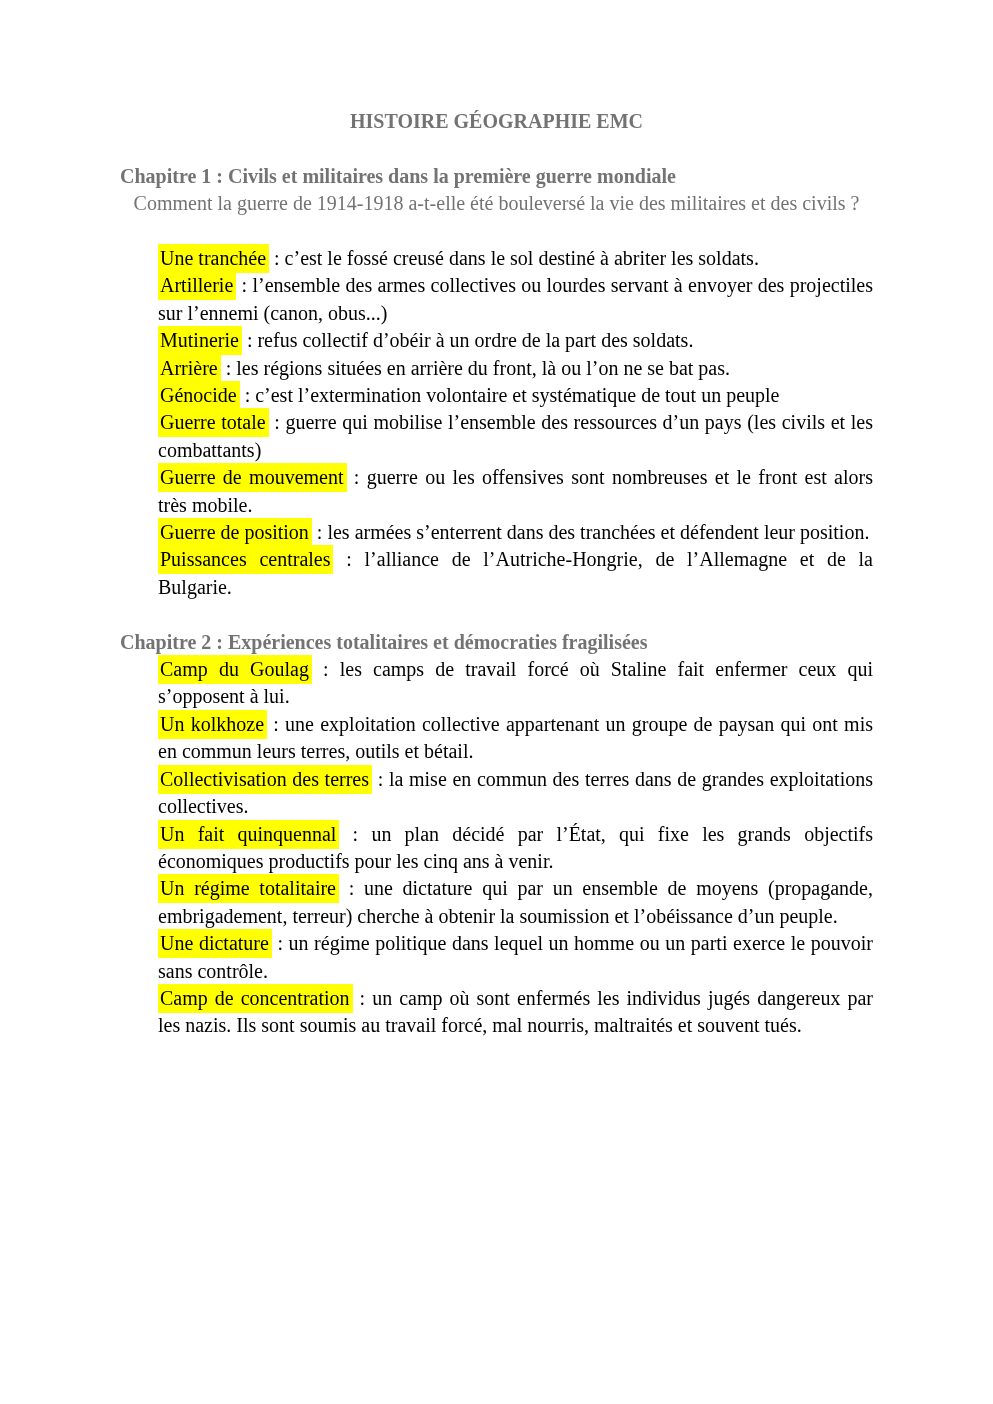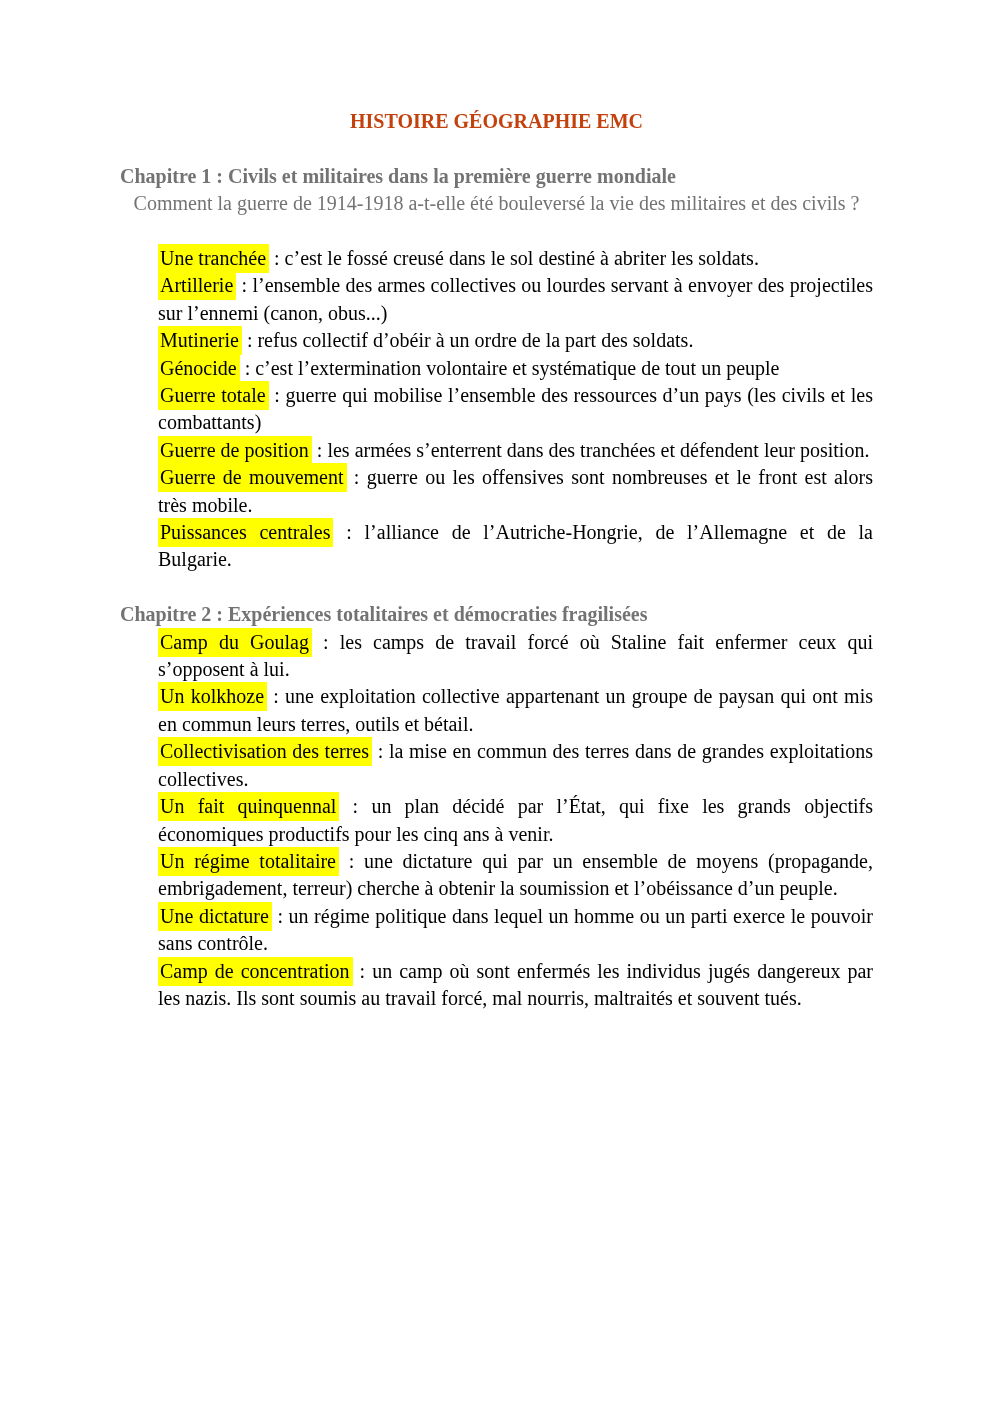--- a/index.html
+++ b/index.html
@@ -14,21 +14,21 @@
     box-sizing: border-box;
   }
   .content {
     padding: 108px 120px 0 120px;
     font-size: 20px;
     line-height: 27.4px;
   }
   .title {
     font-size: 20px;
     font-weight: bold;
-    color: #c2410c;
+    color: #737373;
     text-align: center;
     margin: 0 0 27.4px 0;
   }
   .chap {
     font-size: 20px;
     font-weight: bold;
     color: #737373;
     text-align: left;
     margin: 0;
   }
@@ -58,24 +58,25 @@
 
     <h1 class="title">HISTOIRE GÉOGRAPHIE EMC</h1>
 
     <section>
       <h2 class="chap">Chapitre 1 : Civils et militaires dans la première guerre mondiale</h2>
       <p class="question gap-after">Comment la guerre de 1914-1918 a-t-elle été bouleversé la vie des militaires et des civils ?</p>
 
       <p class="def"><mark>Une tranchée</mark><span> : c’est le fossé creusé dans le sol destiné à abriter les soldats.</span></p>
       <p class="def"><mark>Artillerie</mark><span> : l’ensemble des armes collectives ou lourdes servant à envoyer des projectiles sur l’ennemi (canon, obus...)</span></p>
       <p class="def"><mark>Mutinerie</mark><span> : refus collectif d’obéir à un ordre de la part des soldats.</span></p>
+      <p class="def"><mark>Arrière</mark><span> : les régions situées en arrière du front, là ou l’on ne se bat pas.</span></p>
       <p class="def"><mark>Génocide</mark><span> : c’est l’extermination volontaire et systématique de tout un peuple</span></p>
       <p class="def"><mark>Guerre totale</mark><span> : guerre qui mobilise l’ensemble des ressources d’un pays (les civils et les combattants)</span></p>
+      <p class="def"><mark>Guerre de mouvement</mark><span> : guerre ou les offensives sont nombreuses et le front est alors très mobile.</span></p>
       <p class="def"><mark>Guerre de position</mark><span> : les armées s’enterrent dans des tranchées et défendent leur position.</span></p>
-      <p class="def"><mark>Guerre de mouvement</mark><span> : guerre ou les offensives sont nombreuses et le front est alors très mobile.</span></p>
       <p class="def"><mark>Puissances centrales</mark><span> : l’alliance de l’Autriche-Hongrie, de l’Allemagne et de la Bulgarie.</span></p>
     </section>
 
     <section class="chapter2">
       <h2 class="chap">Chapitre 2 : Expériences totalitaires et démocraties fragilisées</h2>
 
       <p class="def"><mark>Camp du Goulag</mark><span> : les camps de travail forcé où Staline fait enfermer ceux qui s’opposent à lui.</span></p>
       <p class="def"><mark>Un kolkhoze</mark><span> : une exploitation collective appartenant un groupe de paysan qui ont mis en commun leurs terres, outils et bétail.</span></p>
       <p class="def"><mark>Collectivisation des terres</mark><span> : la mise en commun des terres dans de grandes exploitations collectives.</span></p>
       <p class="def"><mark>Un fait quinquennal</mark><span> : un plan décidé par l’État, qui fixe les grands objectifs économiques productifs pour les cinq ans à venir.</span></p>

